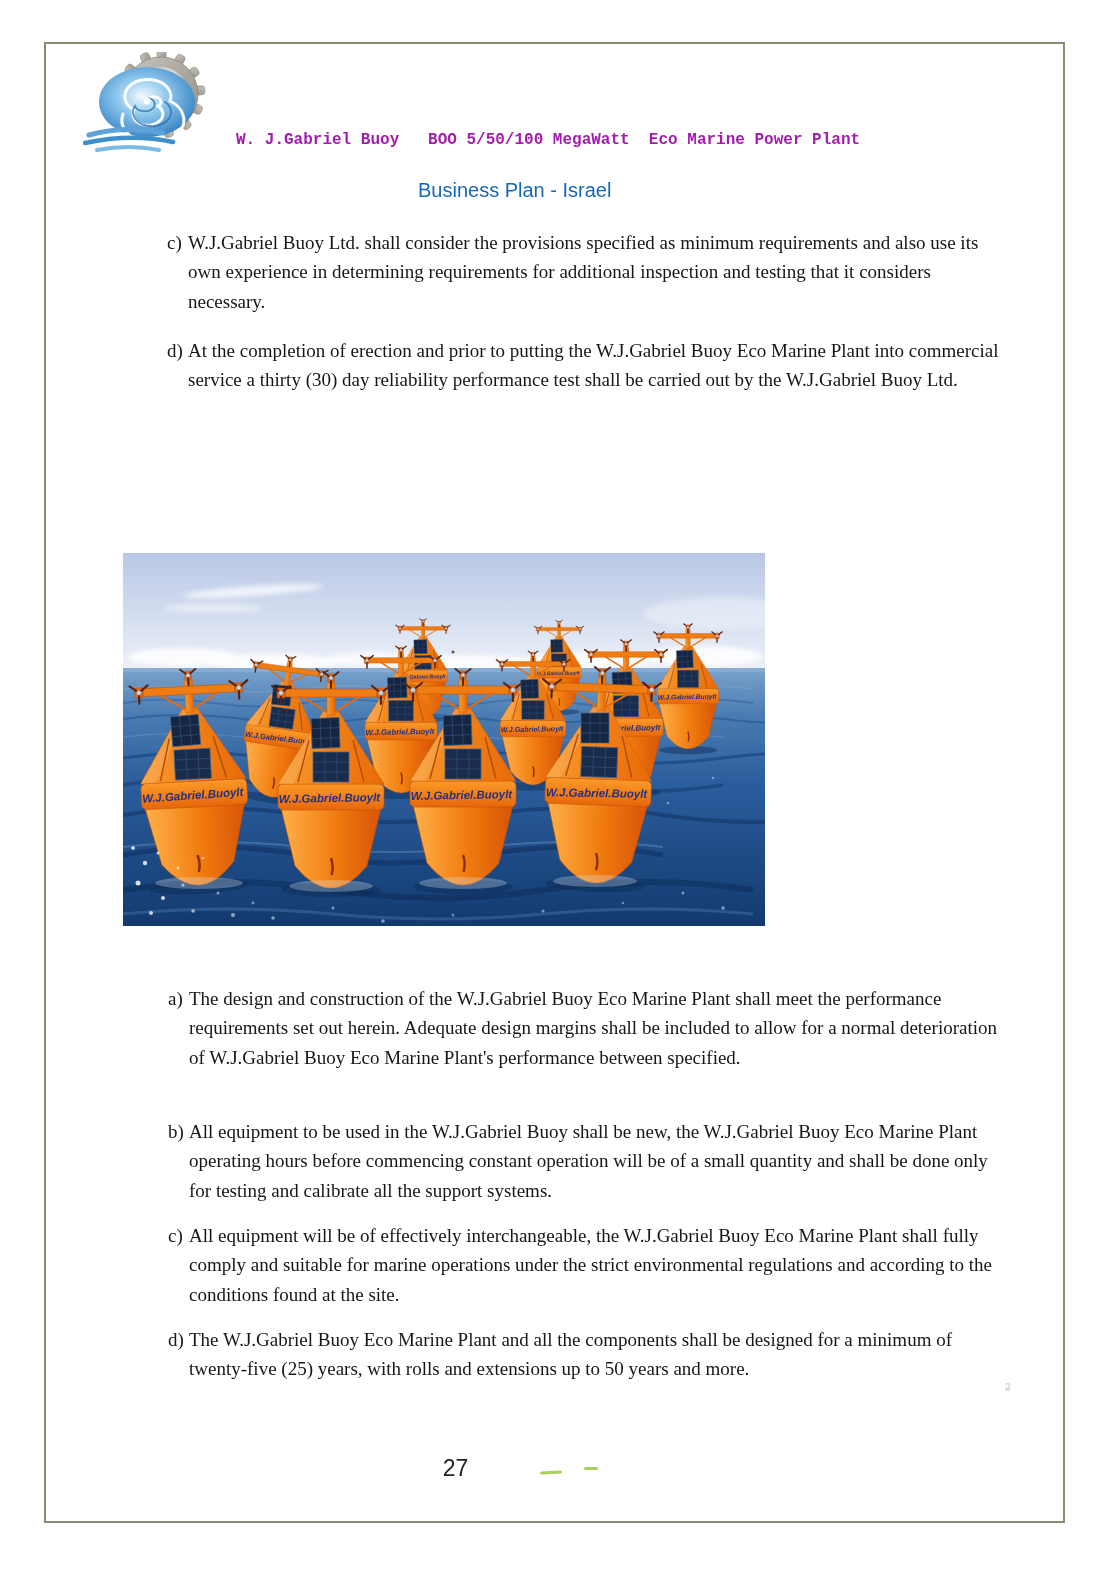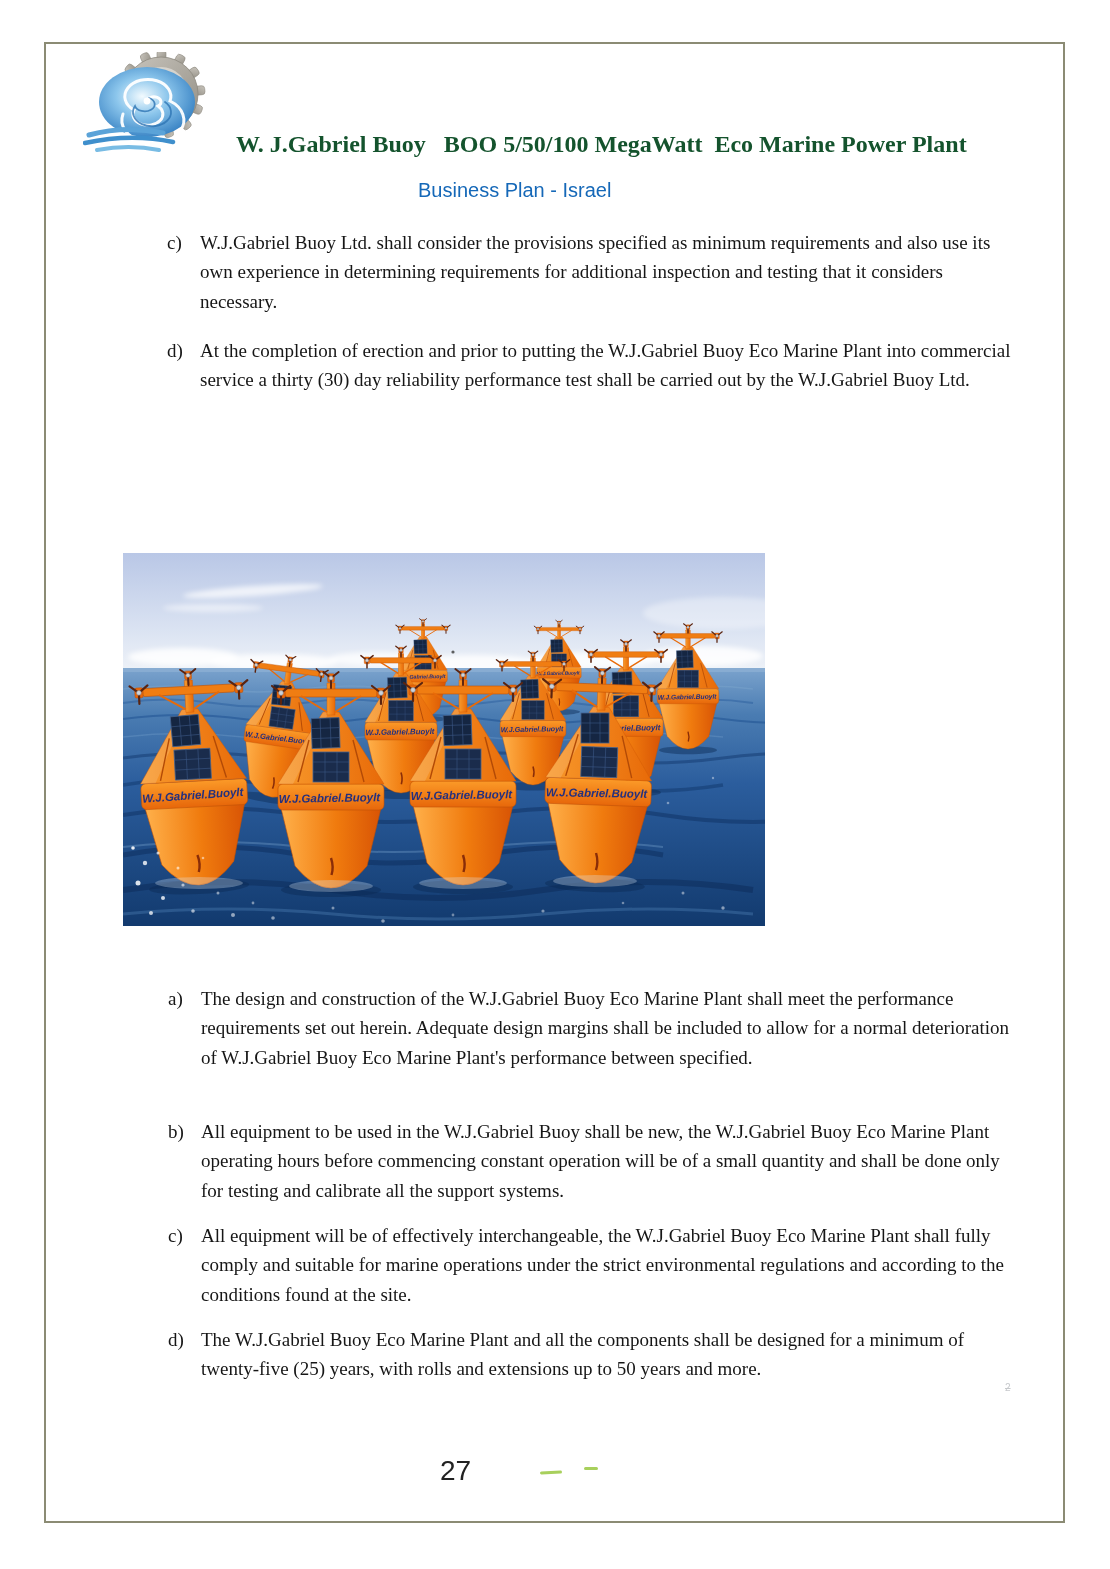--- a/index.html
+++ b/index.html
@@ -1,32 +1,32 @@
 <!DOCTYPE html>
 <html><head>
 <meta charset="utf-8">
 <style>
   html,body{margin:0;padding:0;background:#ffffff;}
   .page{position:relative;width:1110px;height:1569px;background:#ffffff;overflow:hidden;
         font-family:"Liberation Serif", serif;color:#161616;}
   .frame{position:absolute;left:44px;top:42px;width:1021px;height:1481px;
          border:2px solid #8b8b74;box-sizing:border-box;}
   .logo{position:absolute;left:83px;top:52px;width:145px;height:100px;}
-  .title1{position:absolute;left:236px;top:131px;font-family:Liberation Serif, serif;
-          font-weight:bold;font-size:24px;color:#14532d;white-space:pre;}
+  .title1{position:absolute;left:236px;top:131px;font-family:Liberation Mono, monospace;
+          font-weight:bold;font-size:16px;color:#a21caf;white-space:pre;}
   .title2{position:absolute;left:418px;top:179px;font-family:"Liberation Sans",sans-serif;
           font-weight:normal;font-size:20px;color:#1568b8;white-space:pre;}
   .item{position:absolute;left:167px;width:845px;font-size:19px;line-height:29.4px;}
   .item .lbl{position:absolute;left:0;top:0;}
-  .item .txt{display:block;margin-left:33px;font-family:Liberation Serif, serif;}
+  .item .txt{display:block;margin-left:21px;font-family:Liberation Serif, serif;}
   .sec{position:absolute;font-weight:bold;font-size:20px;white-space:pre;}
   .sec .sectitle{text-decoration:underline;text-decoration-thickness:1.5px;text-underline-offset:4px;}
   .photo{position:absolute;left:123px;top:553px;width:642px;height:373px;}
   .pagenum{position:absolute;left:0;top:1455px;width:881px;padding-left:30px;box-sizing:border-box;
-           text-align:center;font-family:"Liberation Sans",sans-serif;font-size:28px;color:#222;}
+           text-align:center;font-family:"Liberation Sans",sans-serif;font-size:23px;color:#222;}
   .gdash{position:absolute;height:3px;background:#a8d05c;border-radius:2px;}
   .gdash.l{left:540px;top:1471px;width:22px;transform:rotate(-3deg);}
   .gdash.r{left:584px;top:1467px;width:14px;}
   .stray{position:absolute;left:1005px;top:1382px;font-family:"Liberation Sans",sans-serif;
          font-size:10px;color:#8d9298;opacity:.5;text-decoration:line-through;}
 </style>
 </head>
 <body>
 
 <div class="page">

